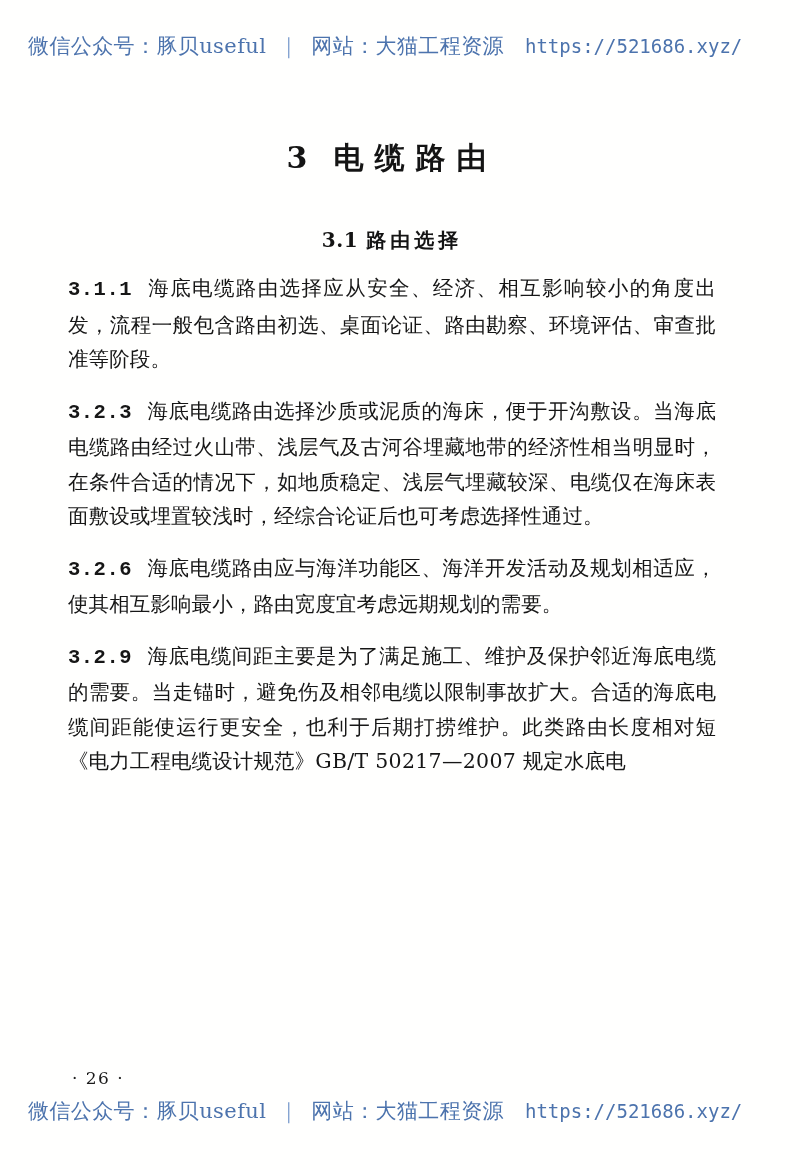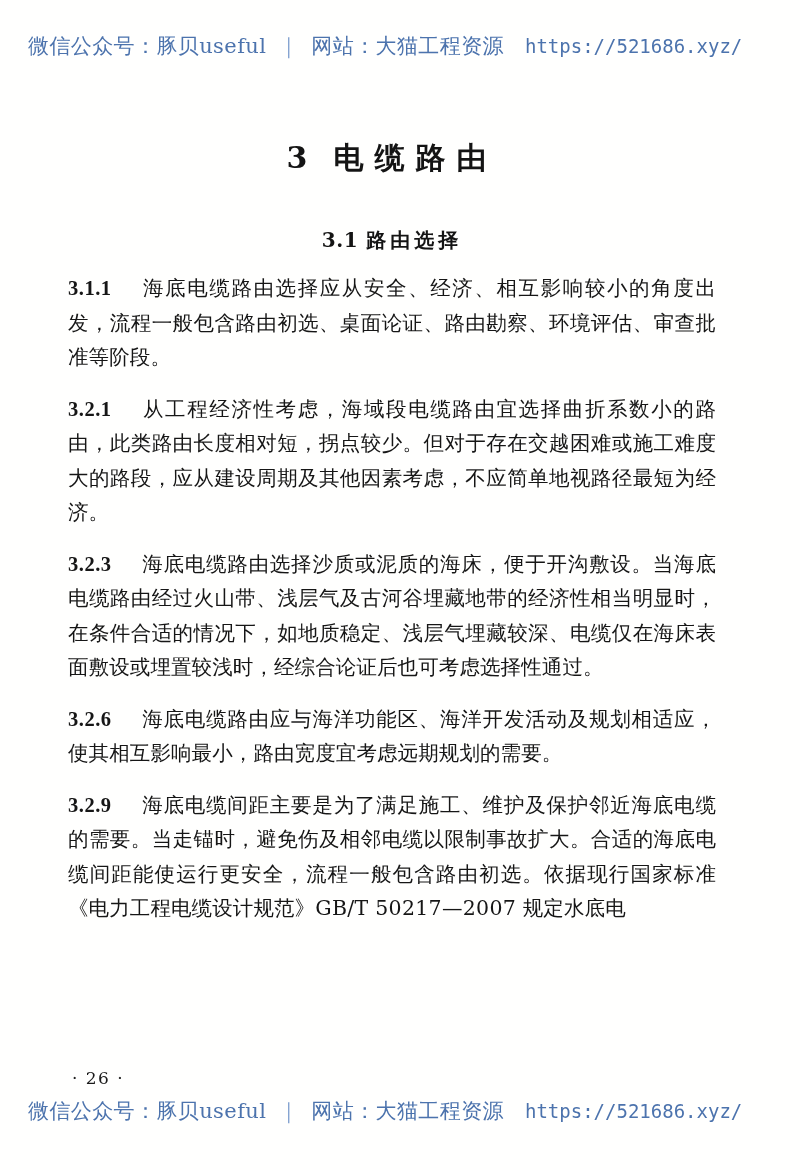--- a/index.html
+++ b/index.html
@@ -91,22 +91,22 @@
     margin: 0;
     padding-top: 17px;
     text-align: justify;
     text-justify: inter-ideograph;
     color: #161616;
     letter-spacing: 0.1px;
   }
   p.clause .cnum {
     font-weight: bold;
     letter-spacing: 0.5px;
-    margin-right: 30px;
-    font-family: Liberation Serif, serif;
+    margin-right: 15px;
+    font-family: Liberation Mono, monospace;
   }
   p.clause .lead { display: inline; }
 
   .deg { font-size: 0.72em; vertical-align: 0.45em; }
   .std-code {
     font-family: "DejaVu Serif", "Liberation Serif", serif;
     letter-spacing: 0.3px;
   }
 
   
@@ -140,35 +140,32 @@
 
     <h2 class="section">
       <span class="num">3.1</span><span class="txt">路由选择</span>
     </h2>
 
     <p class="clause">
       <span class="cnum">3.1.1</span><span class="lead">海底电缆路由选择应从安全、经济、相互影响较小的角度出发，流程一般包含路由初选、桌面论证、路由勘察、环境评估、审查批准等阶段。</span>
     </p>
 
 
-    <p class="clause">
-      <span class="cnum">3.2.1</span><span class="lead">从工程经济性考虑，海域段电缆路由宜选择曲折系数小的路由，此类路由长度相对短，拐点较少。但对于存在交越困难或施工难度大的路段，应从建设周期及其他因素考虑，不应简单地视路径最短为经济。</span>
-    </p>
 
 
     <p class="clause">
       <span class="cnum">3.2.3</span><span class="lead">海底电缆路由选择沙质或泥质的海床，便于开沟敷设。当海底电缆路由经过火山带、浅层气及古河谷埋藏地带的经济性相当明显时，在条件合适的情况下，如地质稳定、浅层气埋藏较深、电缆仅在海床表面敷设或埋置较浅时，经综合论证后也可考虑选择性通过。</span>
     </p>
 
     <p class="clause">
       <span class="cnum">3.2.6</span><span class="lead">海底电缆路由应与海洋功能区、海洋开发活动及规划相适应，使其相互影响最小，路由宽度宜考虑远期规划的需要。</span>
     </p>
 
     <p class="clause">
-      <span class="cnum">3.2.9</span><span class="lead">海底电缆间距主要是为了满足施工、维护及保护邻近海底电缆的需要。当走锚时，避免伤及相邻电缆以限制事故扩大。合适的海底电缆间距能使运行更安全，流程一般包含路由初选。依据现行国家标准《电力工程电缆设计规范》</span><span class="std-code">GB/T 50217—2007</span><span class="lead"> 规定水底电</span>
+      <span class="cnum">3.2.9</span><span class="lead">海底电缆间距主要是为了满足施工、维护及保护邻近海底电缆的需要。当走锚时，避免伤及相邻电缆以限制事故扩大。合适的海底电缆间距能使运行更安全，也利于后期打捞维护。此类路由长度相对短《电力工程电缆设计规范》</span><span class="std-code">GB/T 50217—2007</span><span class="lead"> 规定水底电</span>
     </p>
 
   </div>
 
   <div class="folio">· 26 ·</div>
 
   <div class="wm-band bottom">
     <span class="wm-seg">微信公众号：豚贝useful</span>
     <span class="wm-sep">｜</span>
     <span class="wm-seg">网站：大猫工程资源</span>

